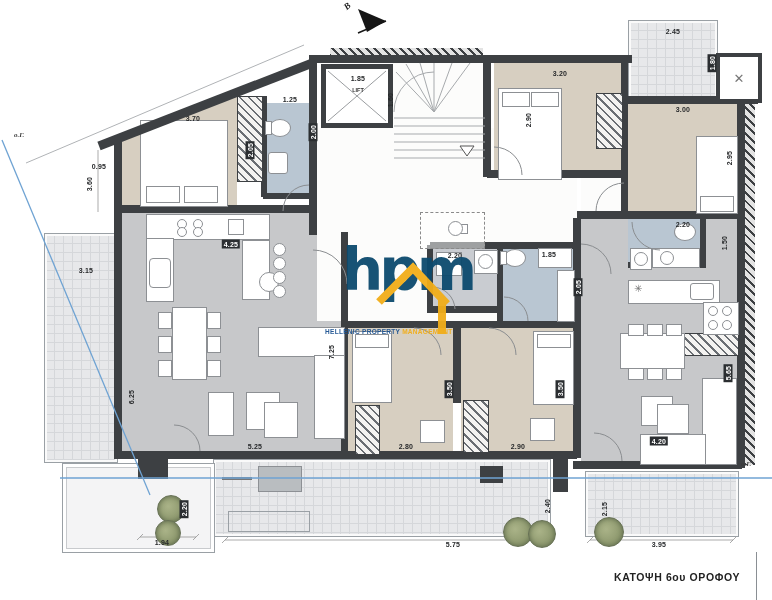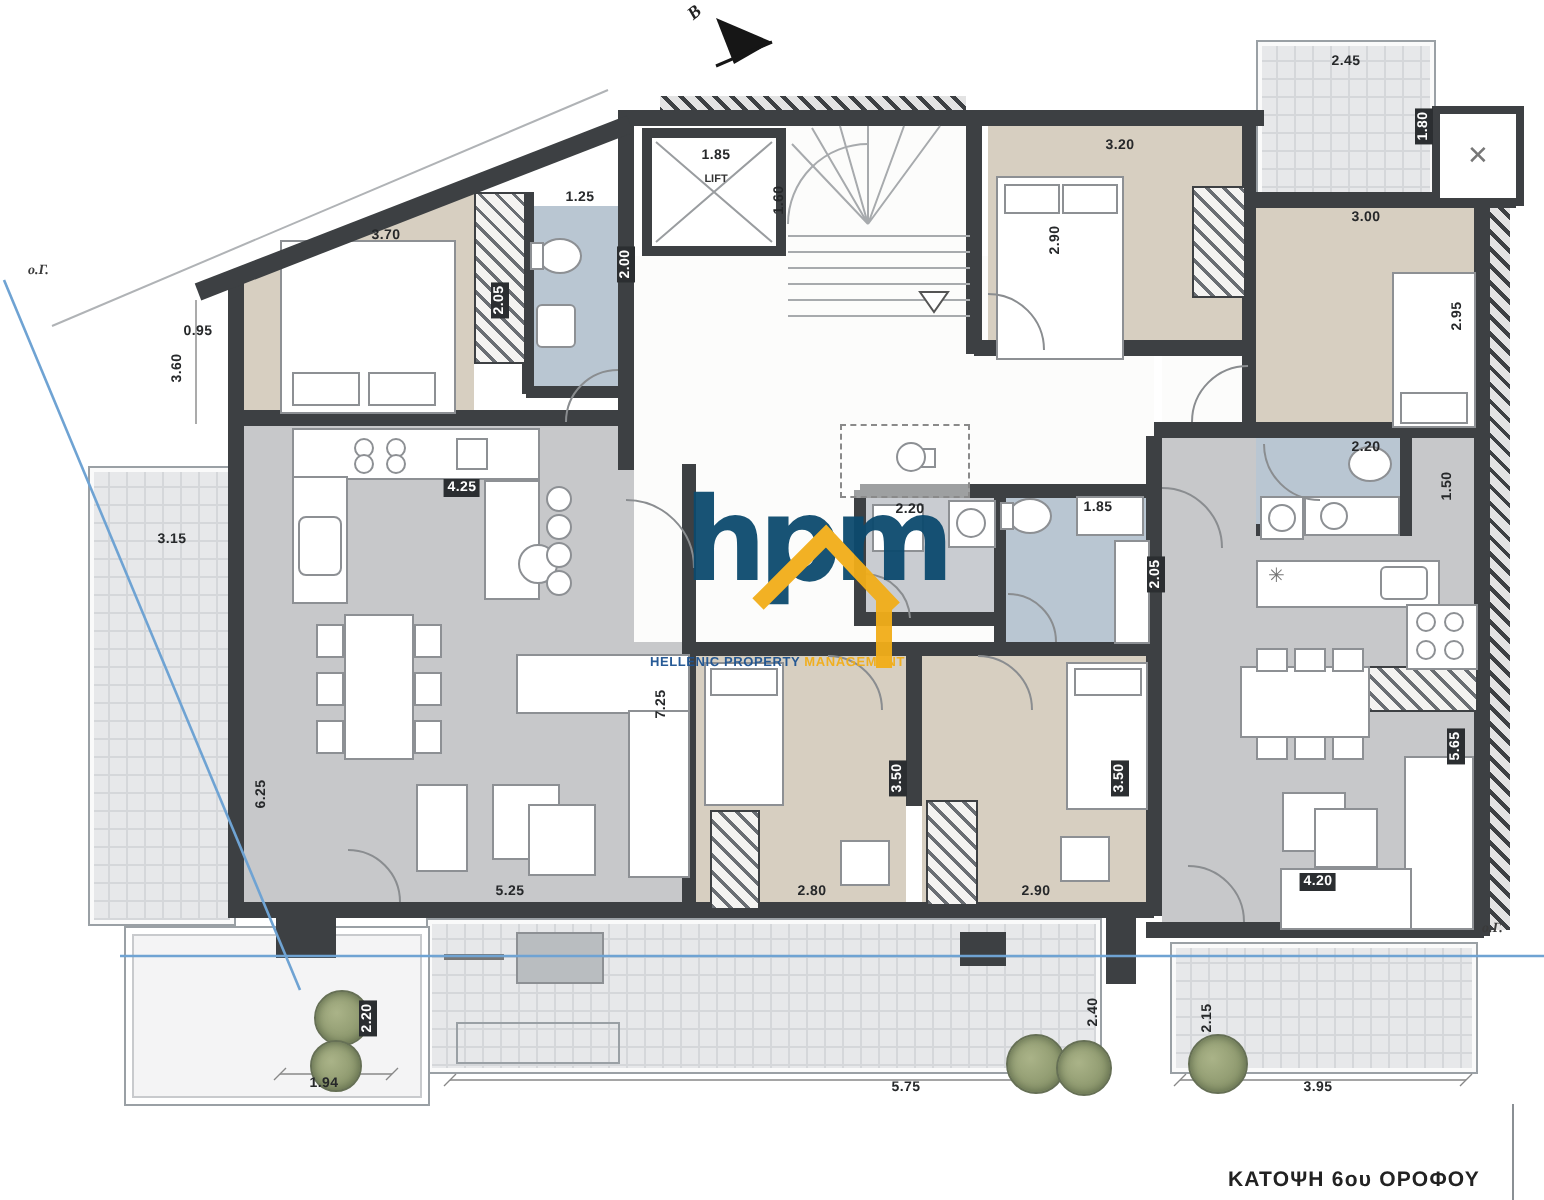--- a/index.html
+++ b/index.html
@@ -27,21 +27,21 @@
   .stool{position:absolute;width:11px;height:11px;border:1px solid #8d9094;border-radius:50%;background:#fff;z-index:16;}
   .wcirc{position:absolute;border:1px solid #8d9094;border-radius:50%;z-index:16;background:#fff;}
   .dim{position:absolute;transform:translate(-50%,-50%);font:bold 7px "Liberation Sans",sans-serif;
        color:#26282a;white-space:nowrap;z-index:40;letter-spacing:.2px;line-height:9px;}
   .dim.vert{transform:translate(-50%,-50%) rotate(-90deg);}
   .dim.badge{background:#2b2e31;color:#fff;padding:0 2px;}
   .plant{position:absolute;border-radius:50%;z-index:30;border:1px solid #667055;
          background:radial-gradient(circle at 40% 40%,#aab388,#7e8a60);box-shadow:inset 0 0 5px #5c684a;}
   .og{position:absolute;font:italic bold 7px "Liberation Serif",serif;color:#3a3a3a;z-index:40;}
   .title{position:absolute;font:bold 10.5px "Liberation Sans",sans-serif;color:#222;
-         letter-spacing:.6px;z-index:40;white-space:nowrap;margin-top:13px;}
+         letter-spacing:.6px;z-index:40;white-space:nowrap;}
   .liftlbl{position:absolute;font:bold 5.5px "Liberation Sans",sans-serif;color:#333;z-index:40;
            transform:translate(-50%,-50%);}
   .north-b{position:absolute;left:344px;top:1px;font:italic bold 9px "Liberation Serif",serif;
            transform:rotate(-40deg);z-index:26;color:#222;}
   #watermark{position:absolute;left:323px;top:252px;width:132px;height:90px;z-index:50;opacity:.95;}
   #watermark .hpm{position:absolute;left:19px;top:-16px;font:bold 58px "DejaVu Sans",sans-serif;
            color:#0c4a6e;letter-spacing:-4px;}
   #watermark .tag{position:absolute;left:2px;top:76px;font:bold 6.5px "Liberation Sans",sans-serif;
            letter-spacing:.3px;white-space:nowrap;}
   #watermark .tag .p1{color:#1c5291;}

